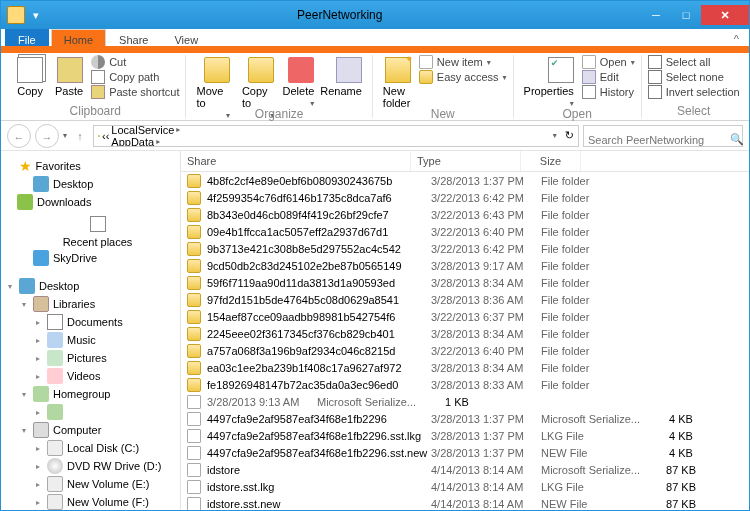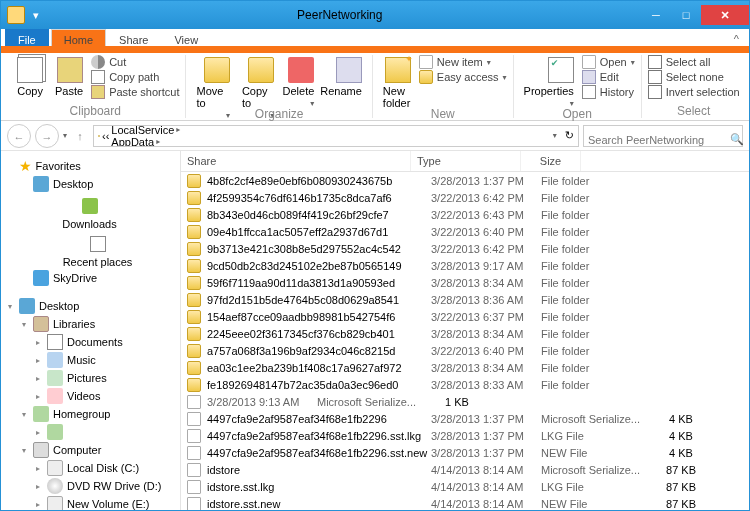--- a/index.html
+++ b/index.html
@@ -253,21 +253,21 @@
       <div class="navitem" style="padding-left: 4px;">
         <span class="exp"></span>
         <span class="i-star">★</span>
         <span>Favorites</span>
       </div>
       <div class="navitem" style="padding-left: 18px;">
         <span class="exp"></span>
         <div class="nico i-desk"></div>
         <span>Desktop</span>
       </div>
-      <div class="navitem" style="padding-left: 2px; flex-direction: column;">
+      <div class="navitem" style="padding-left: 2px;">
         <span class="exp"></span>
         <div class="nico i-dl"></div>
         <span>Downloads</span>
       </div>
       <div class="navitem" style="padding-left: 18px; flex-direction: column;">
         <span class="exp"></span>
         <div class="nico i-docs"></div>
         <span>Recent places</span>
       </div>
       <div class="navitem" style="padding-left: 18px;">

